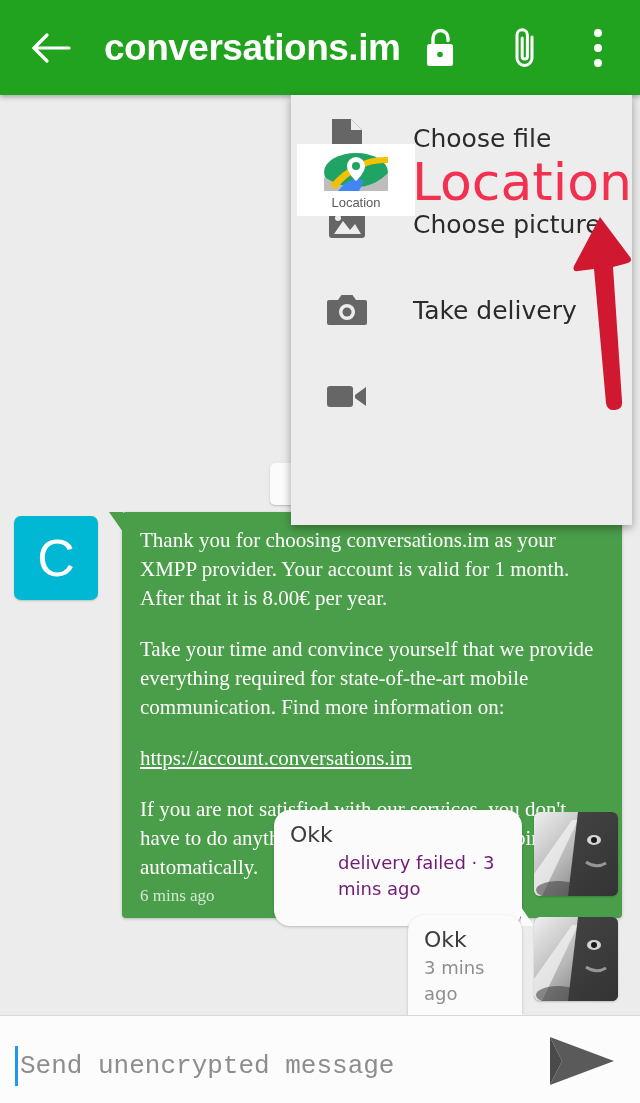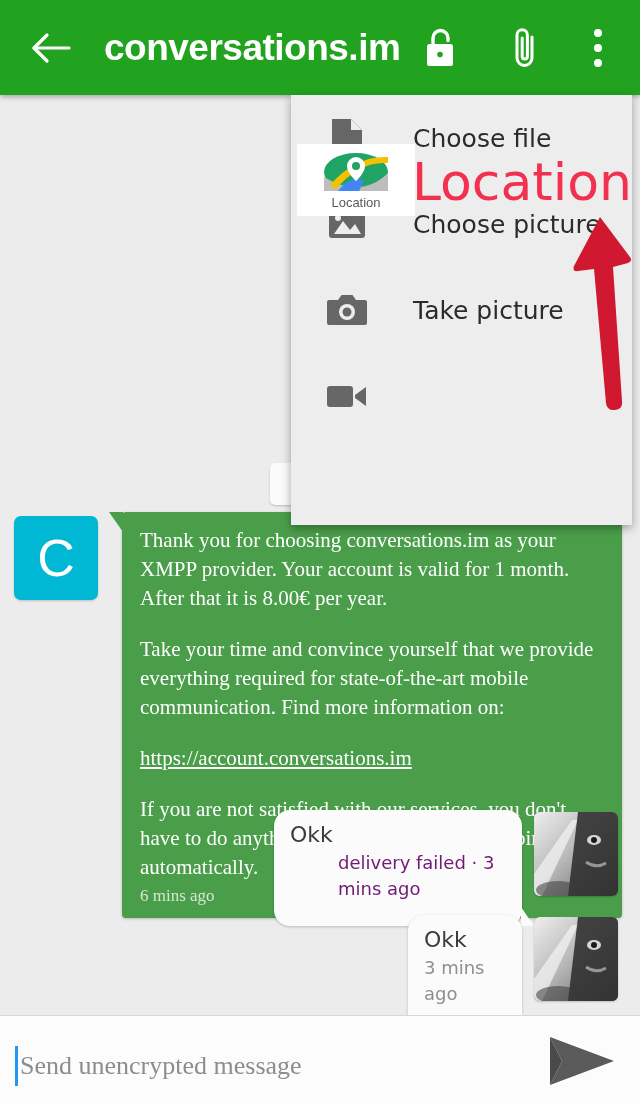--- a/index.html
+++ b/index.html
@@ -176,21 +176,21 @@
     position: absolute;
     left: 15px; top: 30px;
     width: 3px; height: 40px;
     background: #2196f3;
   }
   #msg-placeholder {
     position: absolute;
     left: 20px; top: 28px;
     height: 44px; line-height: 44px;
     color: #8d8d8d;
-    font-family: Liberation Serif, serif;
+    font-family: Liberation Mono, monospace;
     font-size: 26px;
   }
   #send-btn {
     position: absolute;
     right: 18px; top: 18px;
     width: 80px; height: 54px;
     display: flex; align-items: center; justify-content: center;
   }
 
   
@@ -387,21 +387,21 @@
     </div>
 
     <div class="menu-item" style="top:172px;">
       <div class="menu-icon">
         <svg width="44" height="38" viewBox="0 0 44 38">
           <path d="M4 9 h9 l3.5 -5 h11 l3.5 5 h9 a2 2 0 0 1 2 2 v21 a2 2 0 0 1 -2 2 H4 a2 2 0 0 1 -2 -2 V11 a2 2 0 0 1 2 -2 Z" fill="#666666"></path>
           <circle cx="22" cy="21" r="8" fill="#ededed"></circle>
           <circle cx="22" cy="21" r="4.5" fill="#666666"></circle>
         </svg>
       </div>
-      <div class="menu-label">Take picture</div>
+      <div class="menu-label">Take delivery</div>
     </div>
 
     <div class="menu-item" style="top:258px;">
       <div class="menu-icon">
         <svg width="44" height="30" viewBox="0 0 44 30">
           <rect x="2" y="5" width="26" height="21" rx="3" fill="#666666"></rect>
           <path d="M30 14 L41 6 V25 L30 17 Z" fill="#666666"></path>
         </svg>
       </div>
     </div>

